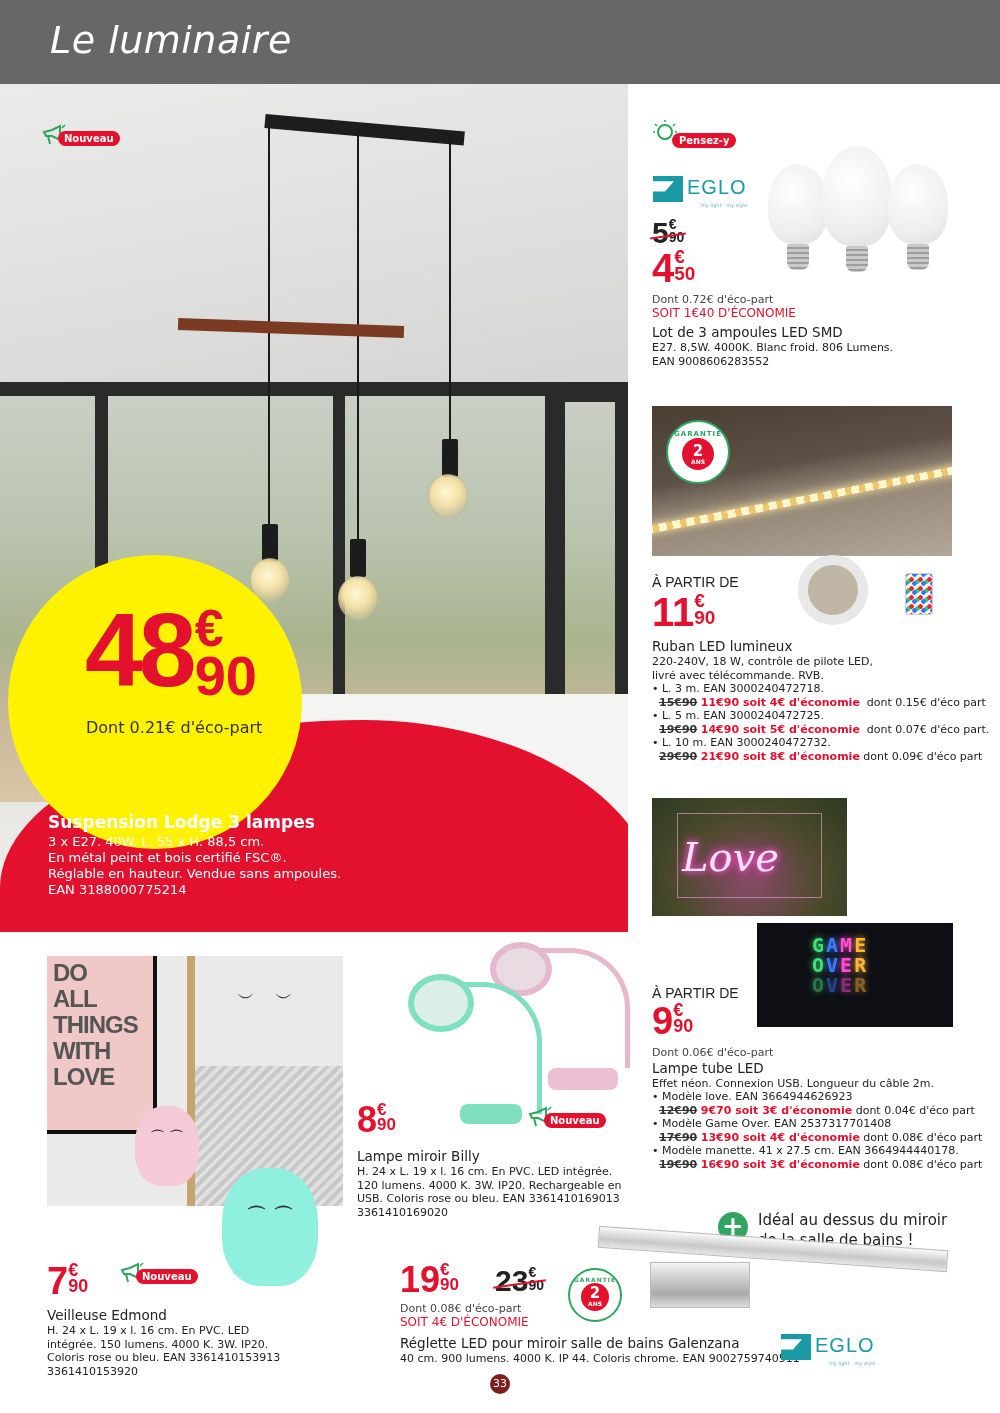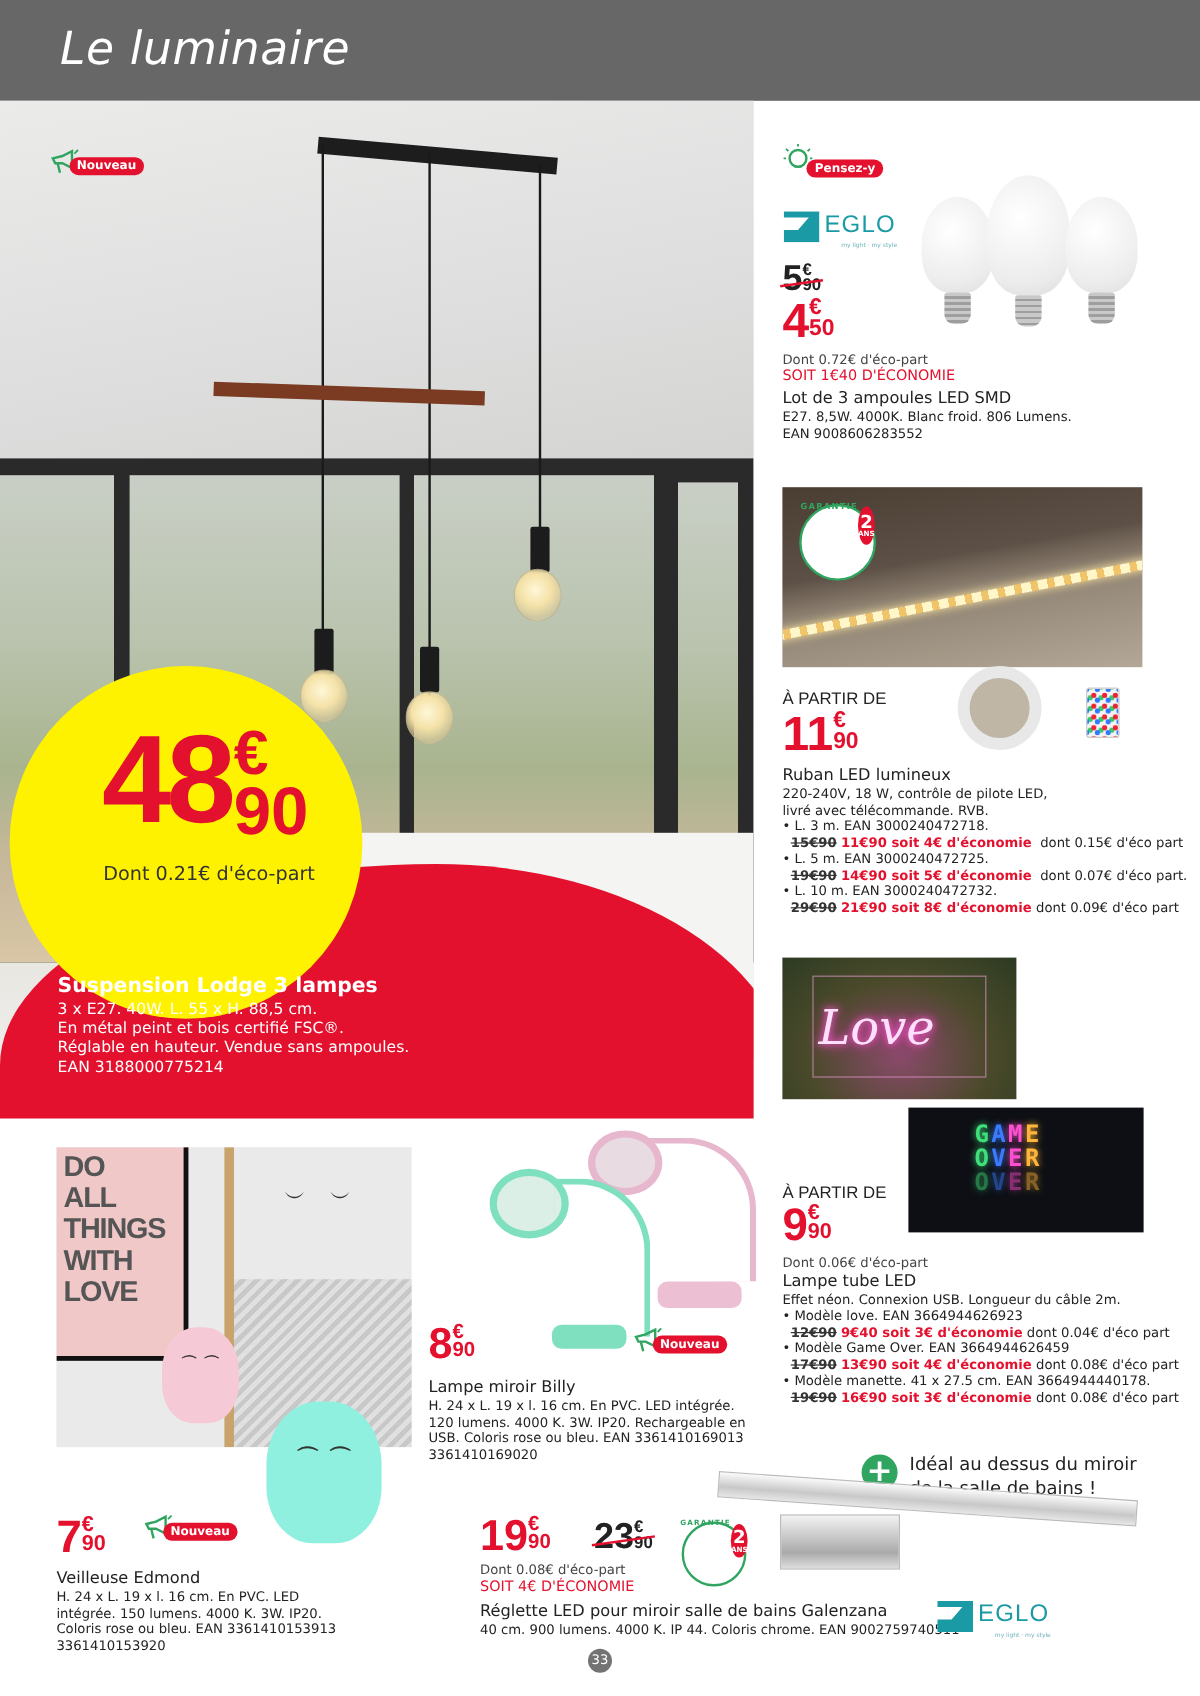--- a/index.html
+++ b/index.html
@@ -72,21 +72,21 @@
   .txt .econ { color: #e3112e; font-weight: bold; }
   .apartir { position: absolute; font-size: 14px; color: #222; font-family: "Liberation Sans", sans-serif; }
 
   .led-photo { position: absolute; left: 652px; top: 406px; width: 300px; height: 150px; background: linear-gradient(170deg, #4a3e33 0%, #5d5046 40%, #8f8272 55%, #b3a897 100%); overflow: hidden; }
   .led-strip { position: absolute; left: -10px; top: 88px; width: 340px; height: 8px; background: repeating-linear-gradient(90deg, #fff6c9 0 8px, #f0c46a 8px 14px); transform: rotate(-11deg); box-shadow: 0 0 8px #ffe7a0; }
   .reel { position: absolute; left: 798px; top: 555px; width: 70px; height: 70px; border-radius: 50%; border: 10px solid #e8e8e8; background: #bfb6a6; }
   .remote { position: absolute; left: 905px; top: 573px; width: 28px; height: 42px; background: #f4f4f4; border: 1px solid #ccc; border-radius: 3px;
             background-image: radial-gradient(circle, #e23 2px, transparent 2.5px), radial-gradient(circle, #37f 2px, transparent 2.5px), radial-gradient(circle, #3c6 2px, transparent 2.5px);
             background-size: 9px 9px; background-position: 1px 1px, 4px 5px, 7px 3px; }
 
-  .garantie { position: absolute; width: 64px; height: 64px; border-radius: 50%; background: #fff; border: 2px solid #2fa560; display: flex; flex-direction: row; align-items: flex-start; justify-content: center; }
+  .garantie { position: absolute; width: 64px; height: 64px; border-radius: 50%; background: #fff; border: 2px solid #2fa560; display: flex; flex-direction: column; align-items: center; justify-content: center; }
   .garantie .g { font-size: 7px; color: #2fa560; font-weight: bold; letter-spacing: 1px; margin-top: -4px; }
   .garantie .disc { width: 32px; height: 32px; border-radius: 50%; background: #e3112e; color: #fff; display: flex; flex-direction: column; align-items: center; justify-content: center; line-height: 1; }
   .garantie .n { font-size: 15px; font-weight: bold; }
   .garantie .a { font-size: 6px; font-weight: bold; }
 
   .love { position: absolute; left: 652px; top: 798px; width: 195px; height: 118px; background: radial-gradient(ellipse at 50% 70%, #8a4a6a 0%, #4a4a2a 55%, #2c3a22 100%); }
   .love-frame { position: absolute; left: 25px; top: 15px; width: 145px; height: 85px; border: 1px solid rgba(240,160,220,0.6); }
   .love-text { position: absolute; left: 30px; top: 36px; font-family: "DejaVu Serif", serif; font-style: italic; font-size: 40px; color: #ffe0fb; text-shadow: 0 0 6px #ff5fd8, 0 0 12px #ff2fc0; }
 
   .game { position: absolute; left: 757px; top: 923px; width: 196px; height: 104px; background: #0d0f14; overflow: hidden; padding-left: 27px; }
@@ -105,21 +105,21 @@
   .lamp-pic { position: absolute; left: 400px; top: 940px; width: 230px; height: 180px; }
   .lamp-head { position: absolute; border-radius: 50%; }
   .lamp-neck { position: absolute; border: 5px solid; border-left: none; border-bottom: none; border-radius: 0 60px 0 0; }
   .lamp-base { position: absolute; border-radius: 8px; }
 
   .reglette { position: absolute; left: 598px; top: 1238px; width: 350px; height: 22px; background: linear-gradient(180deg, #fafafa, #c8c8c8 60%, #e6e6e6); transform: rotate(4deg); border: 1px solid #bbb; }
   .reglette-mount { position: absolute; left: 650px; top: 1262px; width: 100px; height: 46px; background: linear-gradient(180deg, #f2f2f2, #aaa 70%, #ddd); border: 1px solid #bbb; }
 
   .plus { position: absolute; left: 718px; top: 1212px; width: 30px; height: 30px; border-radius: 50%; background: #2fa560; color: #fff; font-size: 26px; font-weight: bold; text-align: center; line-height: 29px; }
   .ideal { position: absolute; left: 758px; top: 1210px; font-size: 15px; line-height: 20px; color: #222; }
-  .page-num { position: absolute; left: 490px; top: 1374px; width: 20px; height: 20px; border-radius: 50%; background: #737373; color: #fff; font-size: 11px; text-align: center; line-height: 20px; }
+  .page-num { position: absolute; left: 490px; top: 1374px; width: 20px; height: 20px; border-radius: 50%; background: #7f1d1d; color: #fff; font-size: 11px; text-align: center; line-height: 20px; }
 </style>
 </head>
 <body>
 
 <div class="header">
   <div class="header-title">Le luminaire</div>
 </div>
 
 <div class="hero">
   <div class="hero-ceiling"></div>
@@ -271,22 +271,22 @@
   <span class="side" style="font-size:18px;">
       <span>€</span>
       <span>90</span>
     </span>
 </div>
 <div class="txt" style="left:652px;top:1046px;">
   <div class="eco">Dont 0.06€ d'éco-part</div>
   <div class="t">Lampe tube LED</div>
   <div>Effet néon. Connexion USB. Longueur du câble 2m.</div>
   <div>• Modèle love. EAN 3664944626923</div>
-  <div>&nbsp;&nbsp;<span class="oldk">12€90</span> <span class="econ">9€40 soit 3€ d'économie</span> <span>dont 0.04€ d'éco part</span></div>
-  <div>• Modèle Game Over. EAN 3664944626459</div>
+  <div>&nbsp;&nbsp;<span class="oldk">12€90</span> <span class="econ">9€70 soit 3€ d'économie</span> <span>dont 0.04€ d'éco part</span></div>
+  <div>• Modèle Game Over. EAN 2537317701408</div>
   <div>&nbsp;&nbsp;<span class="oldk">17€90</span> <span class="econ">13€90 soit 4€ d'économie</span> <span>dont 0.08€ d'éco part</span></div>
   <div>• Modèle manette. 41 x 27.5 cm. EAN 3664944440178.</div>
   <div>&nbsp;&nbsp;<span class="oldk">19€90</span> <span class="econ">16€90 soit 3€ d'économie</span> <span>dont 0.08€ d'éco part</span></div>
 </div>
 
 <div class="kids-photo">
   <div class="poster">
     <div class="poster-txt">
       <div>DO</div>
       <div>ALL</div>

